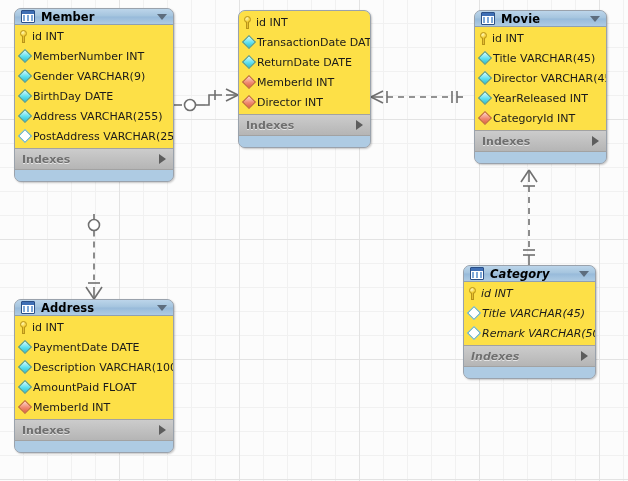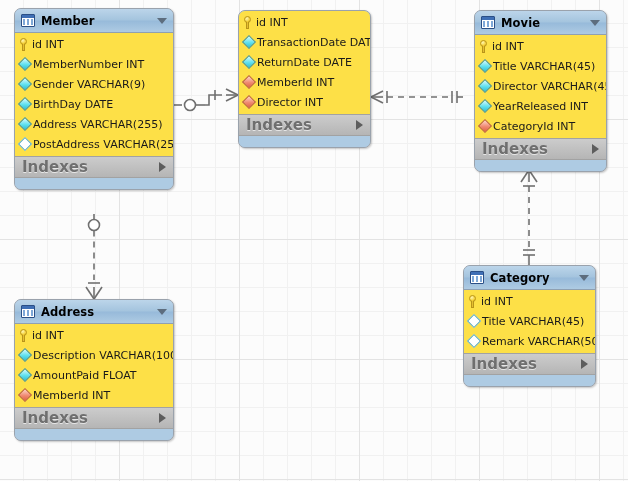--- a/index.html
+++ b/index.html
@@ -36,21 +36,21 @@
   .tbl {
     position: absolute;
     box-sizing: border-box;
     border: 1px solid #9aa2ac;
     border-radius: 7px;
     background: #aecbe3;
     box-shadow: 1px 1px 2px rgba(0,0,0,0.22);
     overflow: hidden;
   }
   .tbl-header {
-    height: 24px;
+    height: 16px;
     box-sizing: border-box;
     display: flex;
     align-items: center;
     padding: 0 6px 0 6px;
     background: linear-gradient(to bottom, #bcd5ea 0%, #a4c4de 48%, #97bada 52%, #aecbe3 100%);
     border-bottom: 1px solid #8fa0b2;
   }
   .tbl-icon {
     width: 14px;
     height: 13px;
@@ -146,21 +146,21 @@
   .tbl-indexes {
     height: 20px;
     display: flex;
     align-items: center;
     padding: 0 7px 0 7px;
     background: linear-gradient(to bottom, #cccccc, #b5b5b5);
     border-top: 1px solid #a2a2a2;
     border-bottom: 1px solid #a2a2a2;
   }
   .tbl-indexes .lbl {
-    font-size: 15px;
+    font-size: 11px;
     font-weight: bold;
     color: #6f6f6f;
     text-shadow: 0 1px 0 #e6e6e6;
   }
   .tbl-indexes .tri {
     margin-left: auto;
     width: 0; height: 0;
     border-top: 5px solid transparent;
     border-bottom: 5px solid transparent;
     border-left: 7px solid #5d5d5d;
@@ -338,21 +338,21 @@
       <span class="ic-dia red"></span>
       <span class="col-label">CategoryId INT</span>
     </div>
       </div>
       <div class="tbl-indexes">
         <span class="lbl">Indexes</span>
         <span class="tri"></span>
       </div>
       <div class="tbl-foot"></div>
     </div>
-    <div class="tbl" style="left: 463px; top: 265px; width: 133px;">
+    <div class="tbl" style="left: 463px; top: 265px; width: 133px; font-style: italic;">
       <div class="tbl-header">
         <span class="tbl-icon"></span>
         <span class="tbl-title">Category</span>
         <span class="tbl-caret"></span>
       </div>
       <div class="tbl-body">
         <div class="col">
       <span class="ic-key"></span>
       <span class="col-label">id INT</span>
     </div>
@@ -377,20 +377,24 @@
         <span class="tbl-title">Address</span>
         <span class="tbl-caret"></span>
       </div>
       <div class="tbl-body">
         <div class="col">
       <span class="ic-key"></span>
       <span class="col-label">id INT</span>
     </div>
         <div class="col">
       <span class="ic-dia cyan"></span>
+      <span class="col-label">PaymentDate DATE</span>
+    </div>
+        <div class="col">
+      <span class="ic-dia cyan"></span>
       <span class="col-label">Description VARCHAR(100)</span>
     </div>
         <div class="col">
       <span class="ic-dia cyan"></span>
       <span class="col-label">AmountPaid FLOAT</span>
     </div>
         <div class="col">
       <span class="ic-dia red"></span>
       <span class="col-label">MemberId INT</span>
     </div>

